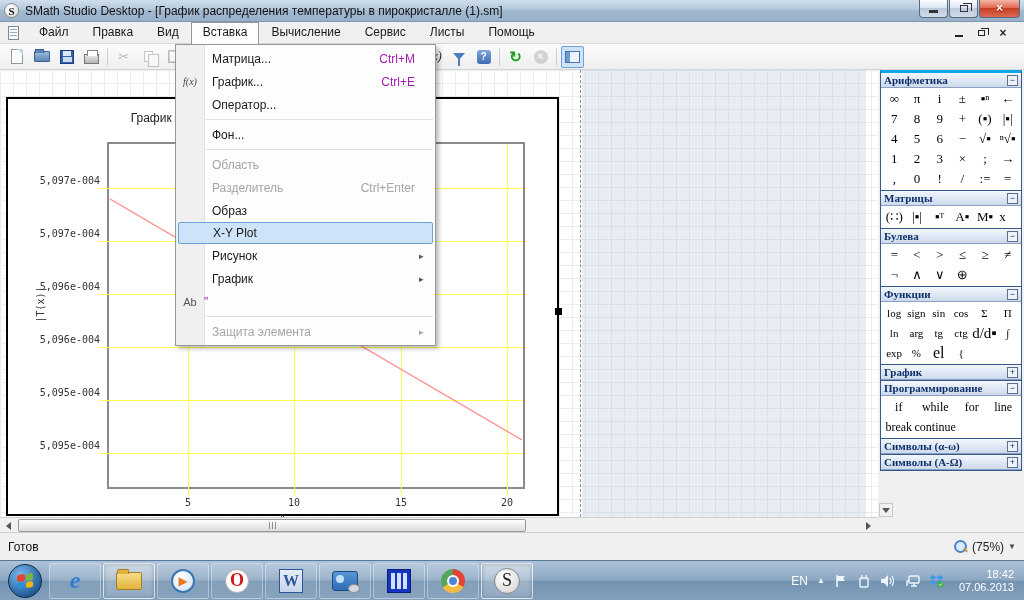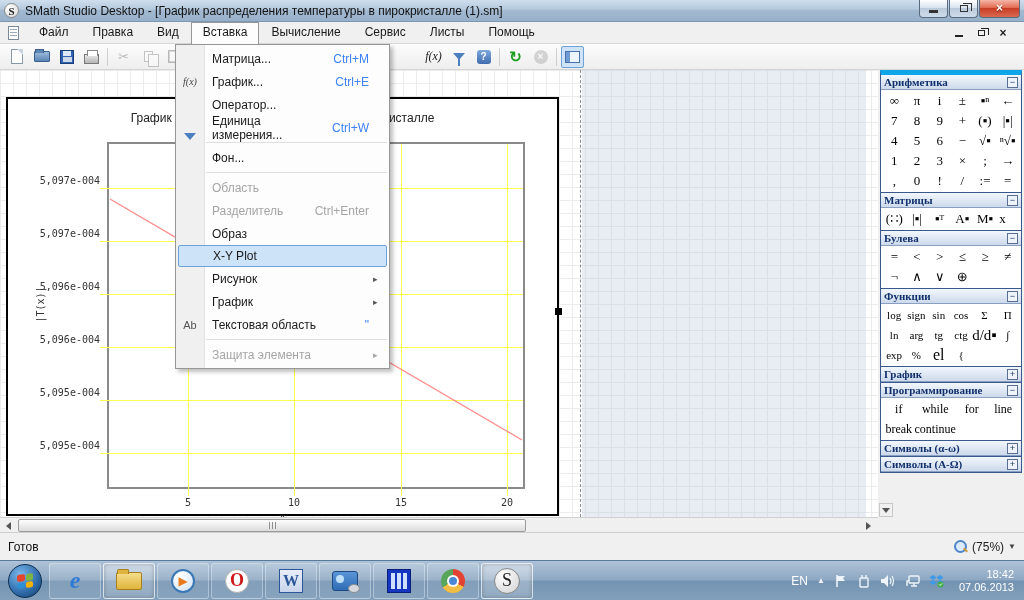--- a/index.html
+++ b/index.html
@@ -85,43 +85,43 @@
   .vgrid{position:absolute;top:0;width:1px;height:100%;background:#ffff4f;}
   .ytickmark{position:absolute;left:-9px;width:9px;height:1px;background:#ffff4f;}
   .xtickmark{position:absolute;bottom:-9px;width:1px;height:9px;background:#ffff4f;}
   .ytick{position:absolute;width:72px;text-align:right;font-family:"DejaVu Sans Mono",monospace;font-size:10px;color:#333;left:20px;}
   .xtick{position:absolute;transform:translateX(-50%);font-family:"DejaVu Sans Mono",monospace;font-size:10px;color:#333;top:398px;}
   .ylabel{position:absolute;left:14px;top:200px;transform:rotate(-90deg);transform-origin:center;font-family:"DejaVu Sans Mono",monospace;font-size:10px;color:#333;}
   .xlabel{position:absolute;left:0;width:100%;text-align:center;top:413px;font-family:"DejaVu Sans Mono",monospace;font-size:10px;color:#333;}
   .curve{position:absolute;left:0;top:0;}
 
   
-  #insert-menu{position:absolute;left:175px;top:44px;width:215px;background:#fdfdfd;border:1px solid #979797;
+  #insert-menu{position:absolute;left:175px;top:44px;width:261px;background:#fdfdfd;border:1px solid #979797;
     box-shadow:3px 3px 4px rgba(0,0,0,.25);z-index:50;padding:2px 0;}
   #insert-menu::before{content:"";position:absolute;left:0;top:0;width:28px;height:100%;background:#f0f0f0;border-right:1px solid #e2e2e2;}
   .mi{position:relative;height:23px;display:flex;align-items:center;padding-right:6px;}
   .mi-icon{width:28px;flex:0 0 28px;text-align:center;font-size:10px;color:#444;z-index:1;}
   .mi-icon.icon-fx{font-family:"Liberation Serif",serif;font-style:italic;}
   .mi-icon.icon-ab{font-size:11px;color:#555;}
   .mi-icon.icon-funnel{position:relative;}
   .mi-icon.icon-funnel::after{content:"";position:absolute;left:8px;top:5px;width:0;height:0;
     border-left:6px solid transparent;border-right:6px solid transparent;border-top:7px solid #4d7fc0;}
   .mi-label{flex:1;padding-left:8px;z-index:1;}
-  .mi-shortcut{color:#3b82f6;padding-right:4px;z-index:1;}
+  .mi-shortcut{color:#a21caf;padding-right:4px;z-index:1;}
   .mi-arrow{width:10px;color:#555;font-size:9px;z-index:1;}
   .mi.disabled .mi-label,.mi.disabled .mi-shortcut,.mi.disabled .mi-arrow{color:#a5a5a5;}
   .mi.highlight{background:#cde3f7;border:1px solid #6da1d8;border-radius:2px;margin:0 2px;height:22px;}
   .mi.highlight .mi-icon{margin-left:-2px;}
   .mi.sep{height:7px;}
   .mi.sep::after{content:"";position:absolute;left:30px;right:2px;top:3px;height:1px;background:#e0e0e0;}
 
   
   #sidepanel{position:absolute;left:878px;top:70px;width:146px;height:460px;background:#f0f0f0;padding:0 2px;}
   .palette{border:1px solid #39598c;border-top:none;background:#fff;}
-  .palette:first-child{border-top:5px solid #0ea5e9;}
+  .palette:first-child{border-top:3px solid #0ea5e9;}
   .phead{height:15px;background:linear-gradient(#f2f7fd,#cdd9eb);border-bottom:1px solid #8aa0c0;
     display:flex;align-items:center;padding:0 3px;}
   .ptitle{flex:1;font-family:"Liberation Serif",serif;font-weight:bold;font-size:11px;color:#10306b;}
   .ptoggle{width:11px;height:11px;border:1px solid #5a6f90;background:#eef3fa;font-size:9px;line-height:9px;text-align:center;color:#1a3a6a;}
   .pbody{display:grid;padding:1px 2px;background:#fff;}
   .cols6{grid-template-columns:repeat(6,1fr);}
   .cols4{grid-template-columns:repeat(4,1fr);}
   .pcell{height:20px;display:flex;align-items:center;justify-content:center;
     font-family:"Liberation Serif",serif;font-size:13px;color:#000;cursor:default;}
 
@@ -358,26 +358,20 @@
         <span class="mi-arrow"></span>
       </div>
 
       <div class="mi">
         <span class="mi-icon"></span>
         <span class="mi-label">Оператор...</span>
         <span class="mi-shortcut"></span>
         <span class="mi-arrow"></span>
       </div>
 
-      <div class="mi">
-        <span class="mi-icon icon-funnel"></span>
-        <span class="mi-label">Единица измерения...</span>
-        <span class="mi-shortcut">Ctrl+W</span>
-        <span class="mi-arrow"></span>
-      </div>
 
       <div class="mi sep">
         <span class="mi-icon"></span>
         <span class="mi-label"></span>
         <span class="mi-shortcut"></span>
         <span class="mi-arrow"></span>
       </div>
 
       <div class="mi">
         <span class="mi-icon"></span>
@@ -430,21 +424,20 @@
 
       <div class="mi">
         <span class="mi-icon"></span>
         <span class="mi-label">График</span>
         <span class="mi-shortcut"></span>
         <span class="mi-arrow">▸</span>
       </div>
 
       <div class="mi">
         <span class="mi-icon icon-ab">Ab</span>
-        <span class="mi-label">Текстовая область</span>
         <span class="mi-shortcut">"</span>
         <span class="mi-arrow"></span>
       </div>
 
       <div class="mi sep">
         <span class="mi-icon"></span>
         <span class="mi-label"></span>
         <span class="mi-shortcut"></span>
         <span class="mi-arrow"></span>
       </div>

